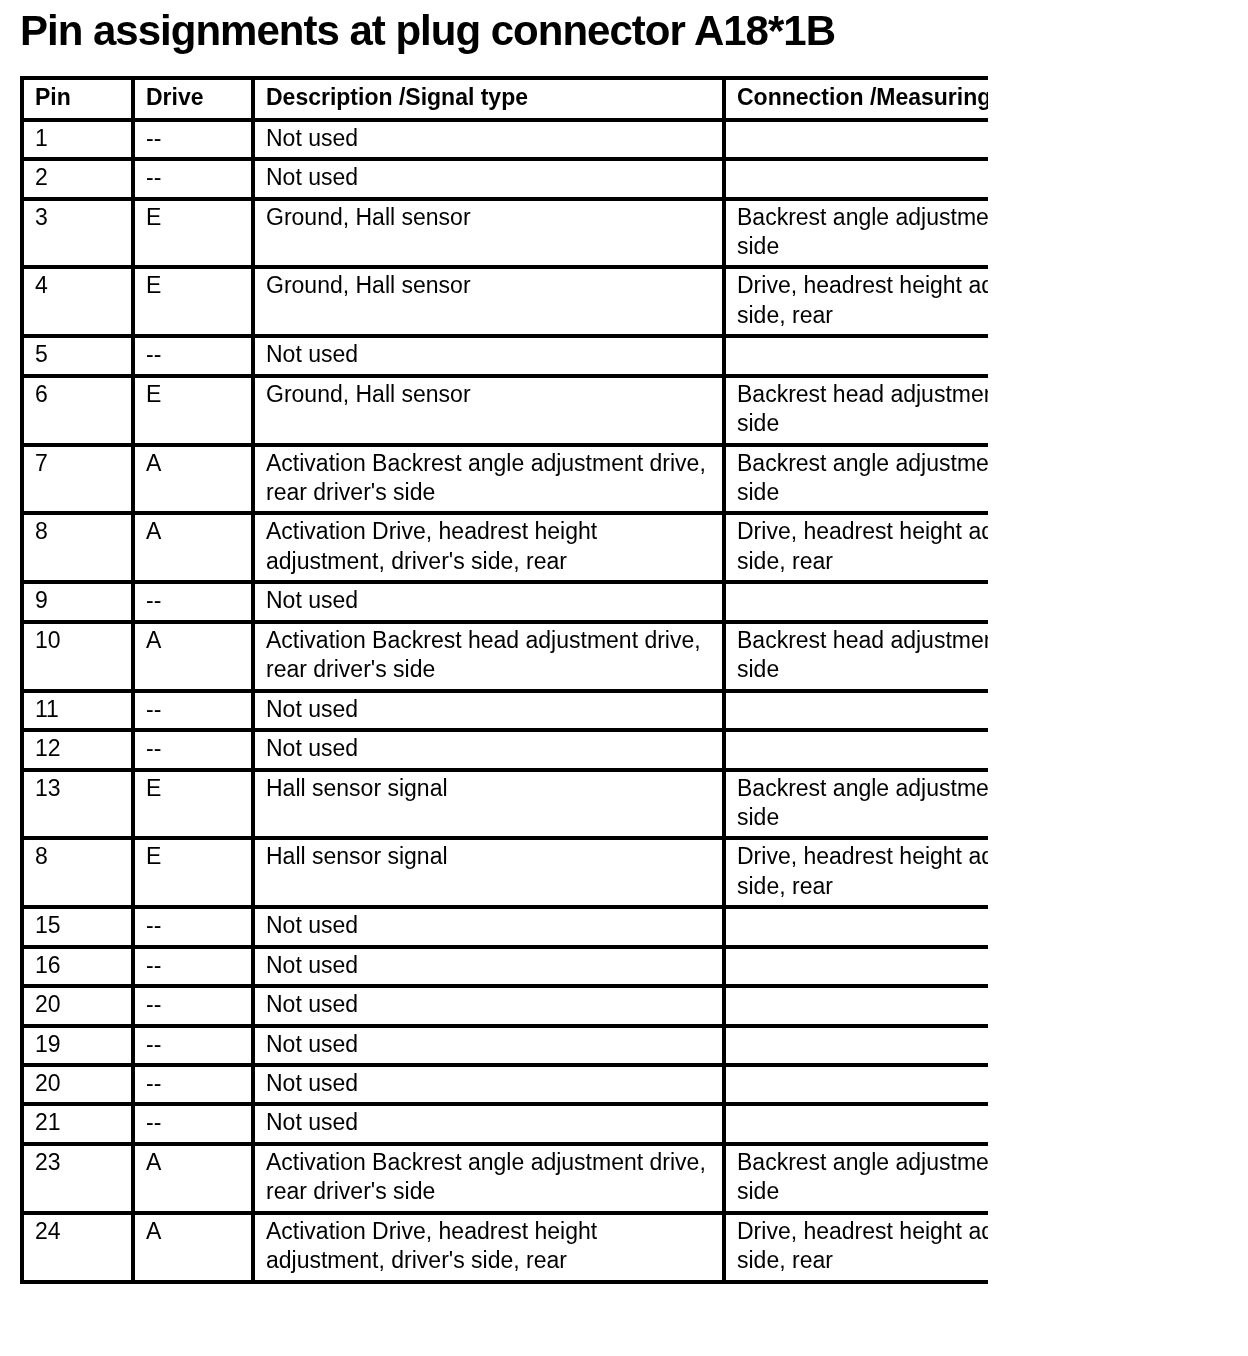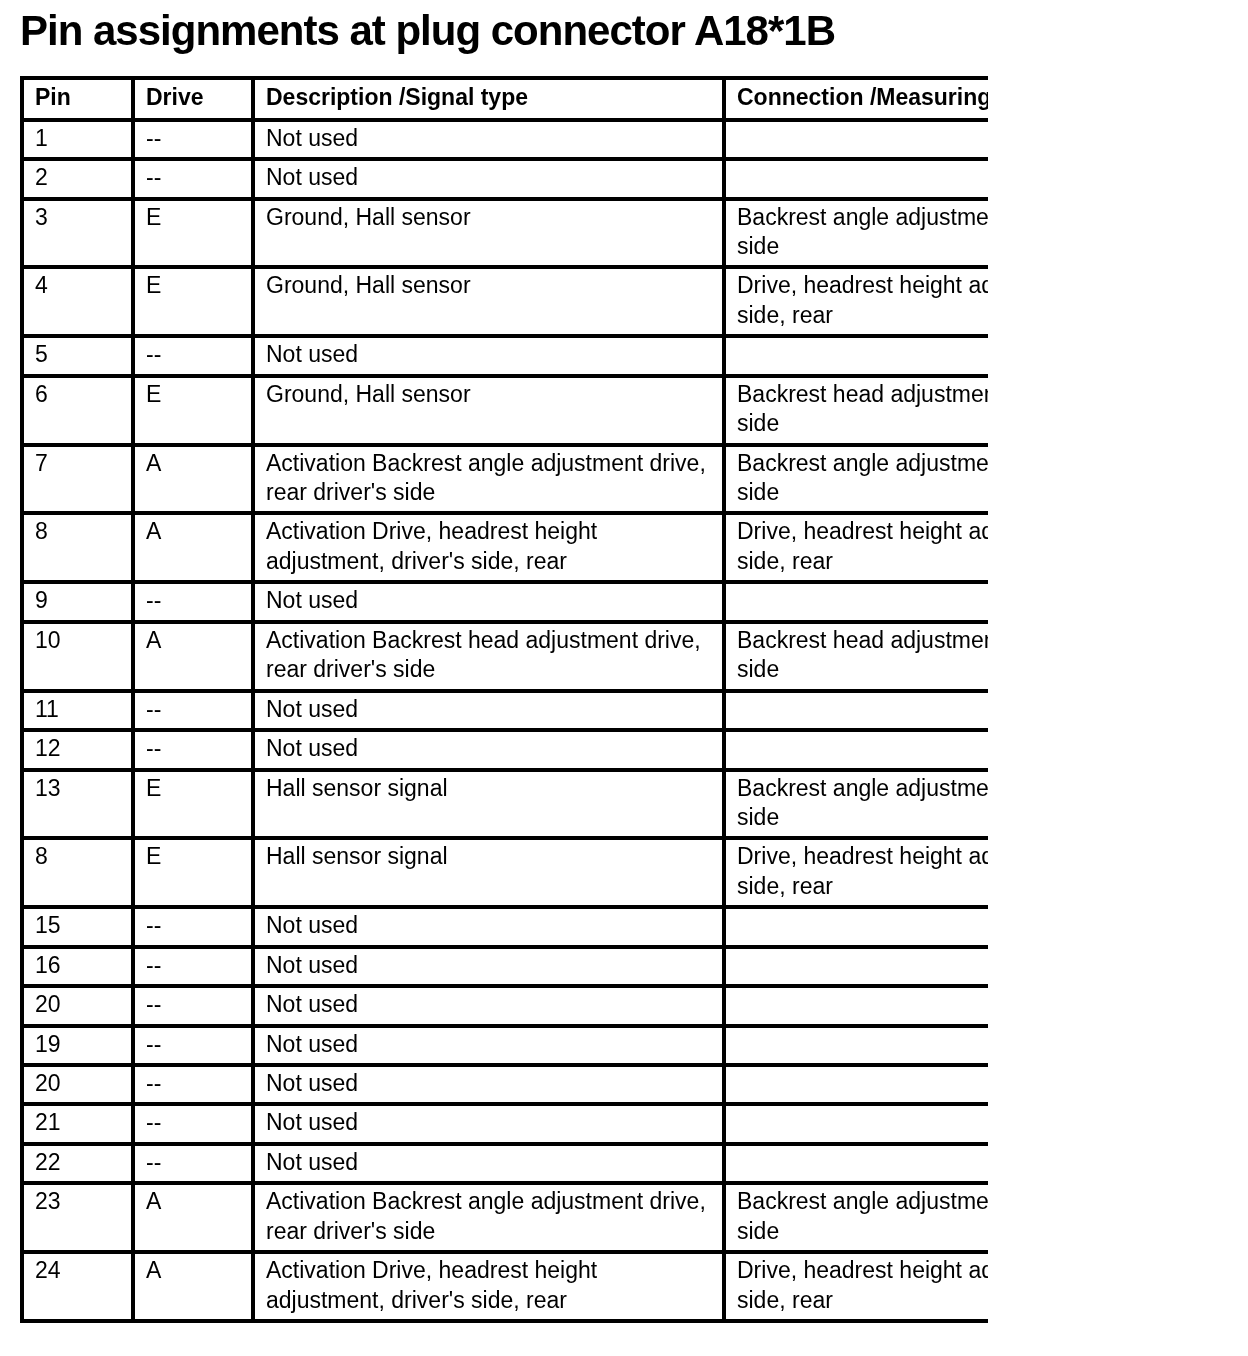--- a/index.html
+++ b/index.html
@@ -190,26 +190,20 @@
           <td>Not used</td>
           <td></td>
         </tr>
         <tr>
           <td>21</td>
           <td>--</td>
           <td>Not used</td>
           <td></td>
         </tr>
         <tr>
-          <td>22</td>
-          <td>--</td>
-          <td>Not used</td>
-          <td></td>
-        </tr>
-        <tr>
           <td>23</td>
           <td>A</td>
           <td>Activation Backrest angle adjustment drive, rear driver's side</td>
           <td>Backrest angle adjustment drive, rear driver's side</td>
         </tr>
         <tr>
           <td>24</td>
           <td>A</td>
           <td>Activation Drive, headrest height adjustment, driver's side, rear</td>
           <td>Drive, headrest height adjustment, driver's side, rear</td>

